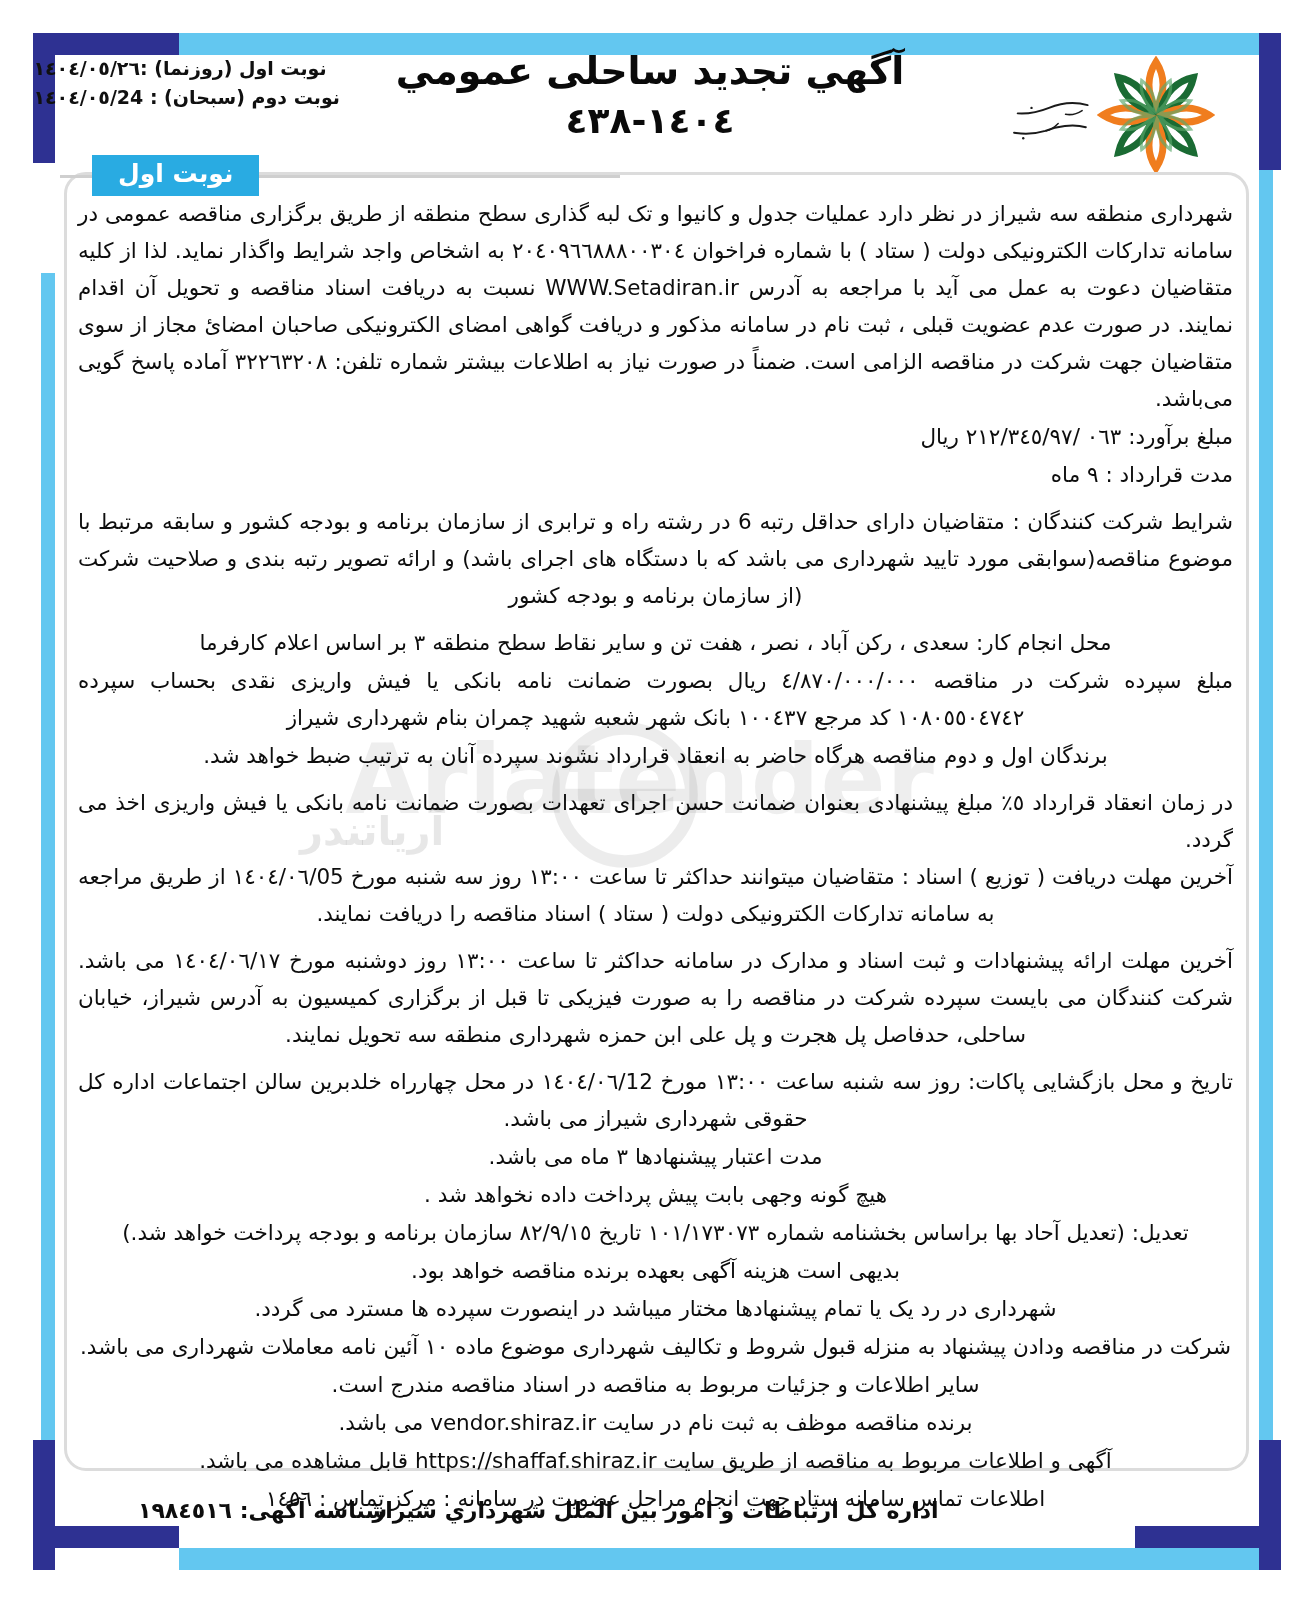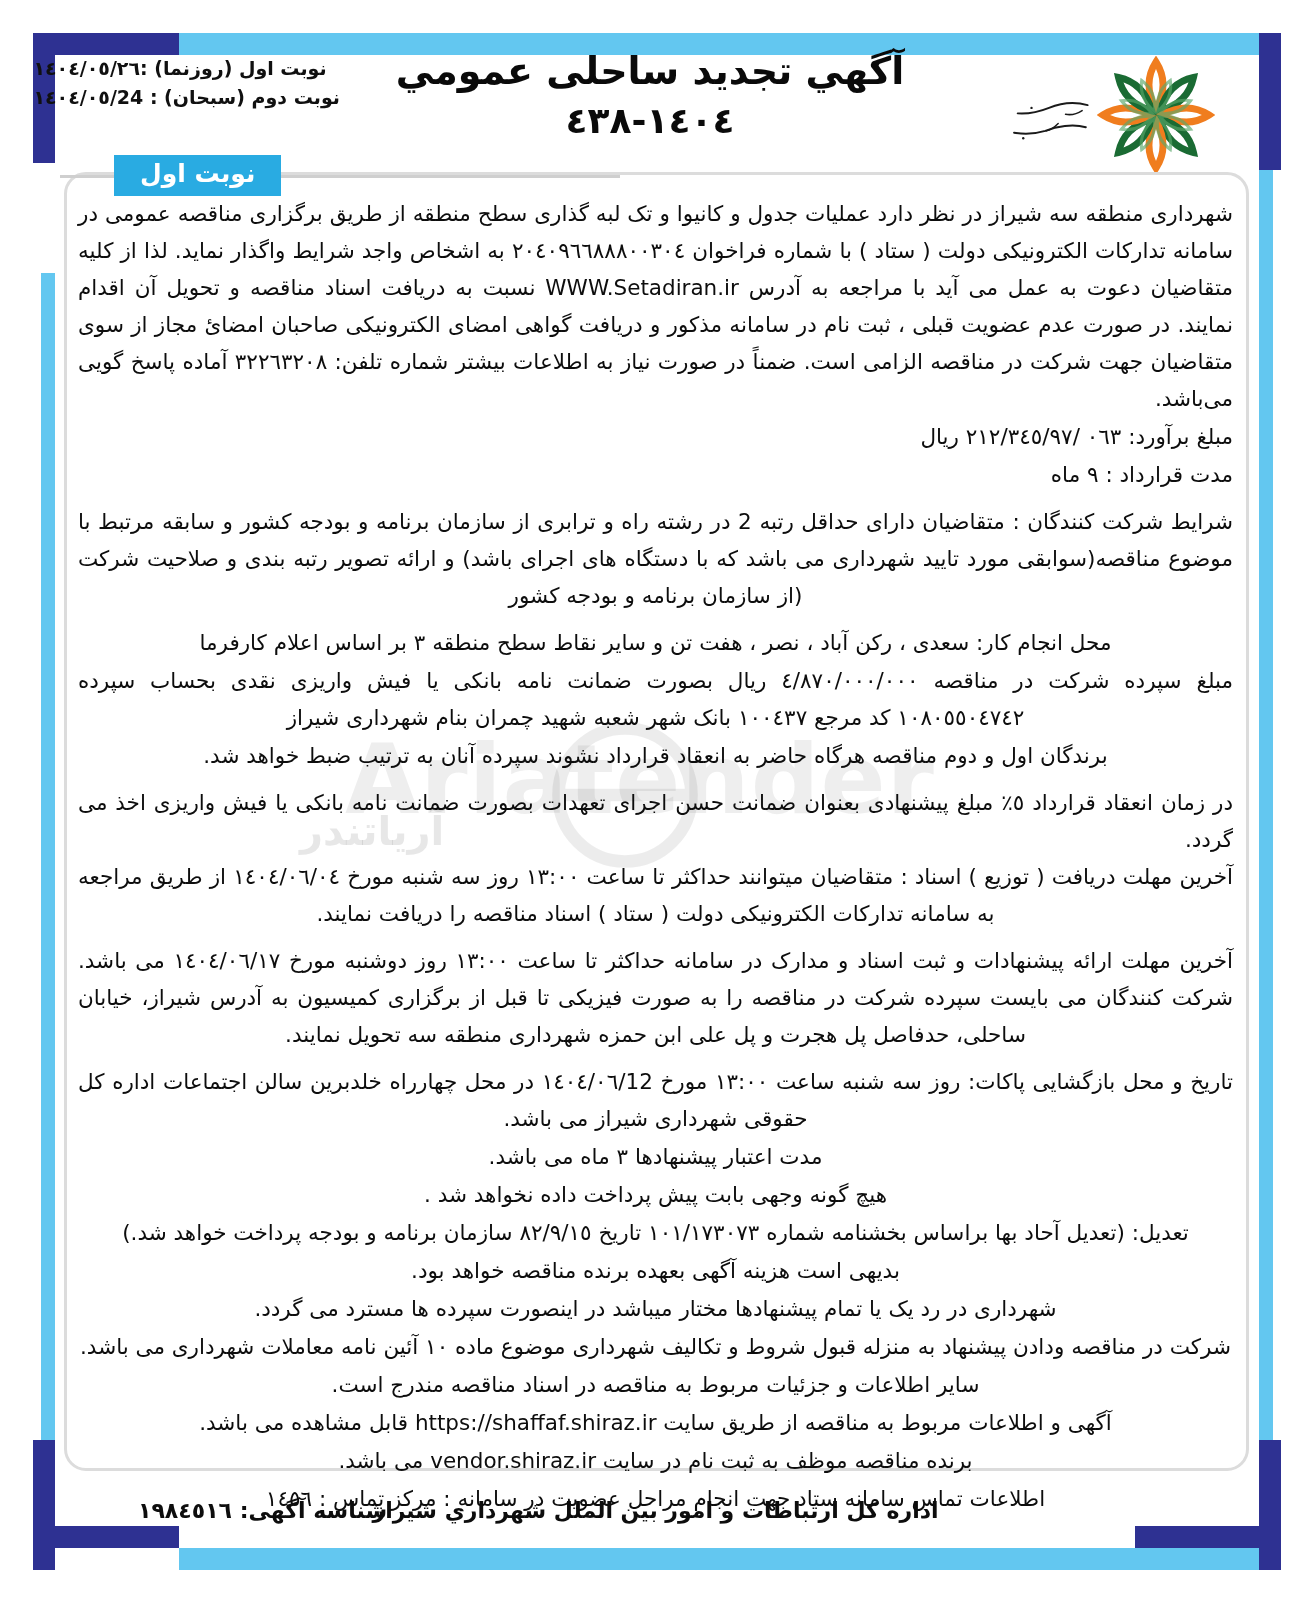--- a/index.html
+++ b/index.html
@@ -121,21 +121,21 @@
   
   .badge-row {
     position: absolute;
     left: 0px;
     top: 155px;
     width: 1314px;
     height: 42px;
   }
   .badge {
     position: absolute;
-    left: 114px;
+    left: 92px;
     top: 0px;
     background: #29ABE2;
     color: #ffffff;
     font-size: 25px;
     font-weight: bold;
     padding: 3px 26px 7px 26px;
     line-height: 1.25;
     z-index: 4;
   }
   .badge-rule {
@@ -372,41 +372,41 @@
     <div class="wm-en">Ariatender</div>
     <div class="wm-fa">آریاتندر</div>
   </div>
 
   <div class="content">
 
     <p class="p">شهرداری منطقه سه شیراز در نظر دارد عملیات جدول و کانیوا و تک لبه گذاری سطح منطقه از طریق برگزاری مناقصه عمومی در سامانه تدارکات الکترونیکی دولت ( ستاد ) با شماره فراخوان ٢٠٤٠٩٦٦٨٨٨٠٠٣٠٤  به اشخاص واجد شرایط واگذار نماید. لذا از کلیه متقاضیان دعوت به عمل می آید با مراجعه به آدرس WWW.Setadiran.ir نسبت به دریافت اسناد مناقصه و تحویل آن اقدام نمایند. در صورت عدم عضویت قبلی ، ثبت نام در سامانه مذکور و دریافت گواهی امضای الکترونیکی صاحبان امضائ مجاز از سوی متقاضیان جهت شرکت در مناقصه الزامی است. ضمناً در صورت نیاز به اطلاعات بیشتر شماره تلفن: ٣٢٢٦٣٢٠٨ آماده پاسخ گویی می‌باشد.</p>
     <p class="p r">مبلغ برآورد: ٠٦٣ /٢١٢/٣٤٥/٩٧ ریال</p>
     <p class="p r">مدت قرارداد :  ٩ ماه</p>
     <div class="gap-sm"></div>
-    <p class="p just-last-center">شرایط شرکت کنندگان : متقاضیان دارای حداقل رتبه  2  در رشته راه و ترابری از سازمان برنامه و بودجه کشور و سابقه مرتبط با موضوع مناقصه(سوابقی مورد تایید شهرداری می باشد که با دستگاه های اجرای باشد) و ارائه تصویر رتبه بندی و صلاحیت شرکت (از سازمان برنامه و بودجه کشور</p>
+    <p class="p just-last-center">شرایط شرکت کنندگان : متقاضیان دارای حداقل رتبه  6  در رشته راه و ترابری از سازمان برنامه و بودجه کشور و سابقه مرتبط با موضوع مناقصه(سوابقی مورد تایید شهرداری می باشد که با دستگاه های اجرای باشد) و ارائه تصویر رتبه بندی و صلاحیت شرکت (از سازمان برنامه و بودجه کشور</p>
     <div class="gap-sm"></div>
     <p class="p c">محل انجام کار: سعدی ، رکن آباد ، نصر ، هفت تن و سایر نقاط سطح منطقه ٣ بر اساس اعلام کارفرما</p>
     <p class="p just-last-center">مبلغ سپرده شرکت در مناقصه ٤/٨٧٠/٠٠٠/٠٠٠ ریال بصورت ضمانت نامه بانکی یا فیش واریزی نقدی بحساب سپرده ١٠٨٠٥٥٠٤٧٤٢ کد مرجع ١٠٠٤٣٧ بانک  شهر  شعبه  شهید چمران بنام شهرداری شیراز</p>
     <p class="p c">برندگان اول و دوم مناقصه هرگاه حاضر به انعقاد قرارداد نشوند سپرده آنان به ترتیب ضبط خواهد شد.</p>
     <div class="gap-sm"></div>
     <p class="p">در زمان انعقاد قرارداد ٥٪  مبلغ پیشنهادی  بعنوان ضمانت حسن اجرای تعهدات بصورت ضمانت نامه بانکی یا فیش واریزی اخذ می گردد.</p>
-    <p class="p just-last-center">آخرین مهلت دریافت ( توزیع ) اسناد : متقاضیان میتوانند حداکثر تا ساعت ١٣:٠٠ روز سه شنبه مورخ ١٤٠٤/٠٦/٠٤ از طریق مراجعه به سامانه تدارکات الکترونیکی دولت ( ستاد ) اسناد مناقصه را دریافت نمایند.</p>
+    <p class="p just-last-center">آخرین مهلت دریافت ( توزیع ) اسناد : متقاضیان میتوانند حداکثر تا ساعت ١٣:٠٠ روز سه شنبه مورخ ١٤٠٤/٠٦/05 از طریق مراجعه به سامانه تدارکات الکترونیکی دولت ( ستاد ) اسناد مناقصه را دریافت نمایند.</p>
     <div class="gap-sm"></div>
     <p class="p just-last-center">آخرین مهلت ارائه پیشنهادات و ثبت اسناد و مدارک در سامانه حداکثر تا ساعت ١٣:٠٠ روز دوشنبه مورخ ١٤٠٤/٠٦/١٧ می باشد. شرکت کنندگان می بایست سپرده شرکت در مناقصه را به صورت فیزیکی تا قبل از برگزاری کمیسیون به آدرس شیراز، خیابان ساحلی، حدفاصل پل هجرت و پل علی ابن حمزه شهرداری منطقه سه تحویل نمایند.</p>
     <div class="gap-sm"></div>
     <p class="p just-last-center">تاریخ و محل بازگشایی پاکات: روز سه شنبه  ساعت ١٣:٠٠ مورخ ١٤٠٤/٠٦/12 در  محل چهارراه خلدبرین سالن اجتماعات اداره کل حقوقی شهرداری  شیراز می باشد.</p>
     <p class="p c">مدت اعتبار پیشنهادها ٣ ماه می باشد.</p>
     <p class="p c">هیچ گونه وجهی بابت پیش پرداخت داده نخواهد شد .</p>
     <p class="p c">تعدیل: (تعدیل آحاد بها براساس بخشنامه شماره ١٠١/١٧٣٠٧٣ تاریخ ٨٢/٩/١٥ سازمان برنامه و بودجه پرداخت خواهد شد.)</p>
     <p class="p c">بدیهی است هزینه آگهی بعهده برنده مناقصه خواهد بود.</p>
     <p class="p c">شهرداری در رد یک یا تمام پیشنهادها  مختار میباشد در اینصورت سپرده ها مسترد می گردد.</p>
     <p class="p c">شرکت در مناقصه ودادن پیشنهاد به منزله قبول شروط و تکالیف شهرداری موضوع ماده ١٠ آئین نامه معاملات شهرداری می باشد.</p>
     <p class="p c">سایر اطلاعات و جزئیات مربوط به مناقصه در اسناد مناقصه مندرج است.</p>
+    <p class="p c">برنده مناقصه موظف به ثبت نام در سایت vendor.shiraz.ir می باشد.</p>
     <p class="p c">آگهی و اطلاعات مربوط به مناقصه از طریق سایت https://shaffaf.shiraz.ir قابل مشاهده می باشد.</p>
-    <p class="p c">برنده مناقصه موظف به ثبت نام در سایت vendor.shiraz.ir می باشد.</p>
     <p class="p c">اطلاعات تماس سامانه ستاد جهت انجام مراحل عضویت در سامانه : مرکز تماس : ١٤٥٦</p>
   </div>
 
   <div class="footer">
     <div class="footer-center">اداره كل ارتباطات و امور بين الملل شهرداري شيراز</div>
     <div class="footer-right">شناسه آگهی: ١٩٨٤٥١٦</div>
   </div>
 
 </div>
 

